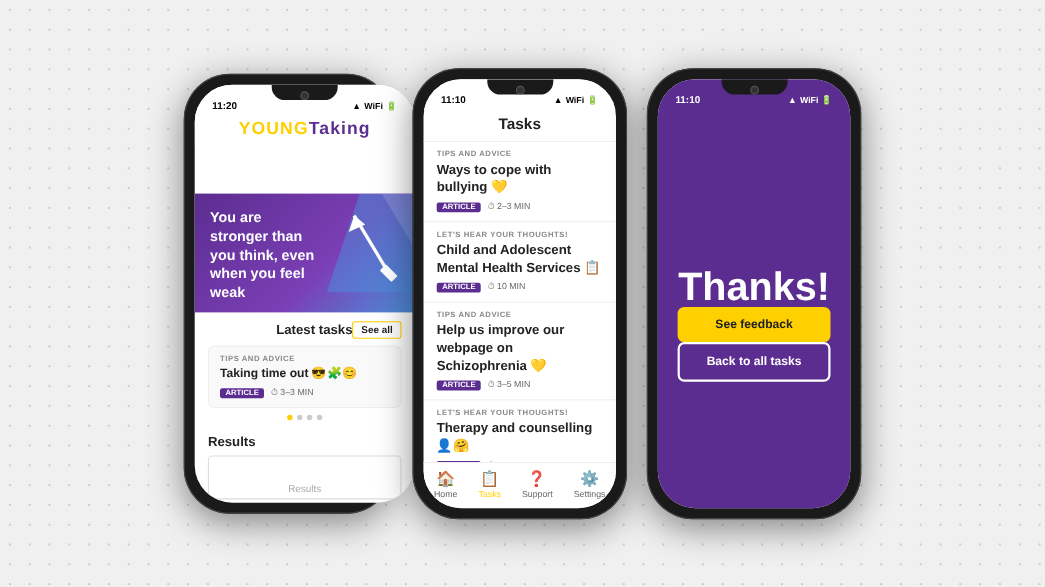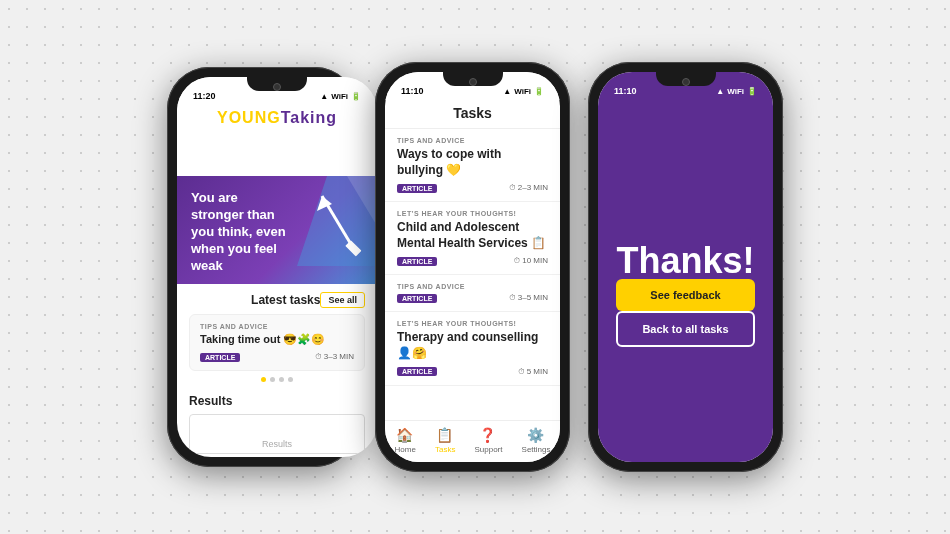--- a/index.html
+++ b/index.html
@@ -154,22 +154,21 @@
     }
     .task-title {
       font-size: 11px;
       font-weight: 700;
       color: #222;
       margin-bottom: 6px;
     }
     .task-meta {
       display: flex;
       align-items: center;
-      gap: 21px;
-      justify-content: space-between;
+      gap: 6px;
     }
     .article-badge {
       background: #5c2d91;
       color: #fff;
       font-size: 7px;
       font-weight: 700;
       padding: 1px 5px;
       border-radius: 2px;
     }
     .task-time {
@@ -438,20 +437,21 @@
       <div class="task-item">
         <div class="task-item-category">LET'S HEAR YOUR THOUGHTS!</div>
         <div class="task-item-title">Child and Adolescent Mental Health Services 📋</div>
         <div class="task-meta">
           <span class="article-badge">ARTICLE</span>
           <span class="task-time">⏱ 10 MIN</span>
         </div>
       </div>
       <div class="task-item">
         <div class="task-item-category">TIPS AND ADVICE</div>
+        <div class="task-item-title">Help us improve our webpage on Schizophrenia 💛</div>
         <div class="task-meta">
           <span class="article-badge">ARTICLE</span>
           <span class="task-time">⏱ 3–5 MIN</span>
         </div>
       </div>
       <div class="task-item">
         <div class="task-item-category">LET'S HEAR YOUR THOUGHTS!</div>
         <div class="task-item-title">Therapy and counselling 👤🤗</div>
         <div class="task-meta">
           <span class="article-badge">ARTICLE</span>

